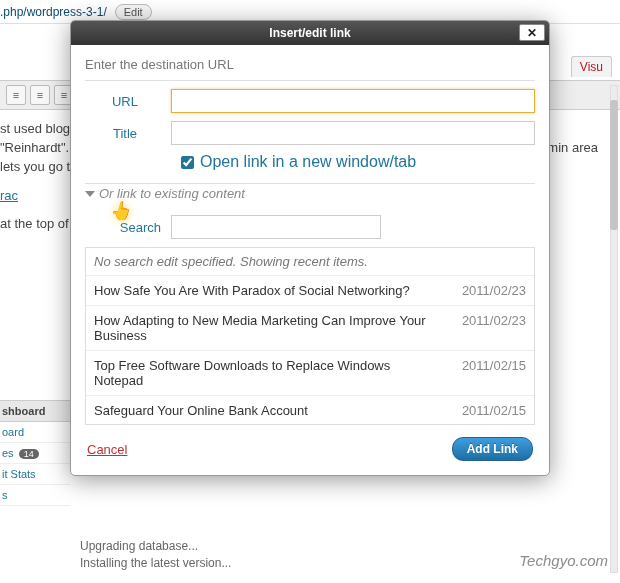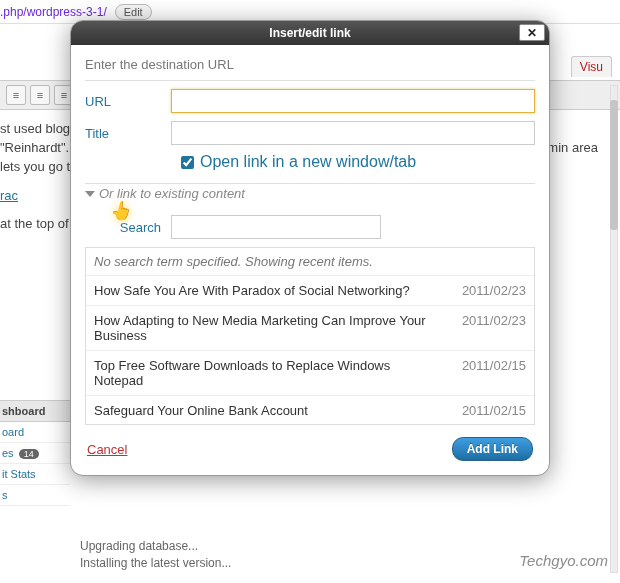--- a/index.html
+++ b/index.html
@@ -20,21 +20,21 @@
     background: #fff;
   }
   .bg .urlbar {
     background: #fff;
     border-bottom: 1px solid #dfdfdf;
     height: 24px;
     padding-left: 0;
     display:flex; align-items:center;
     font-size:12px; color:#555;
   }
-  .bg .urlbar .crumb { padding: 0 4px 0 0; color:#6d28d9; }
+  .bg .urlbar .crumb { padding: 0 4px 0 0; color:#0c4a6e; }
   .bg .urlbar .editbtn {
     border:1px solid #bbb; border-radius:10px;
     padding:1px 8px; background:#f5f5f5; font-size:11px; margin-left:4px;
   }
   .bg .tabs { position:absolute; right:8px; top:60px; }
   .bg .tabs .tab {
     border:1px solid #ccc; border-bottom:none;
     background:#f3f3f3; padding:3px 8px; font-size:12px; color:#b91c1c;
     border-radius:3px 3px 0 0;
   }
@@ -95,21 +95,21 @@
     background:#c5c5c5; border-radius:3px;
   }
 
   
   .modal {
     position:absolute;
     left:70px; top:20px;
     width:480px;
     background:#fff;
     border:1px solid #999;
-    border-radius:13px;
+    border-radius:5px;
     box-shadow:0 4px 25px rgba(0,0,0,0.4);
     overflow:hidden;
   }
   .modal .titlebar {
     background:#444;
     background:linear-gradient(#555,#333);
     color:#fff;
     height:24px;
     display:flex; align-items:center; justify-content:center;
     font-size:12px; font-weight:bold;
@@ -123,21 +123,21 @@
     font-weight:bold; font-size:12px; color:#222;
     border-radius:2px; cursor:pointer;
   }
   .modal .body { padding:10px 14px 12px 14px; }
   .modal .intro {
     color:#777; font-size:13px;
     border-bottom:1px solid #dfdfdf; padding:2px 0 8px 0; margin-bottom:8px;
   }
   .formrow { display:flex; align-items:center; margin:8px 0; }
   .formrow label {
-    width:86px; text-align:left; padding-right:6px;
+    width:86px; text-align:center; padding-right:6px;
     color:#21759b; font-size:13px;
   }
   .formrow input[type=text] {
     flex:1;
     border:1px solid #ccc; height:24px;
     padding:2px 6px; font-size:13px;
   }
   .formrow.url input[type=text] {
     border:1px solid #e0b23d;
     box-shadow:0 0 3px rgba(224,178,61,0.6);
@@ -294,21 +294,21 @@
       <span>Or link to existing content</span>
       <span class="cursor">👆</span>
     </div>
 
     <div class="searchrow">
       <label>Search</label>
       <input type="text" value="" style="">
     </div>
 
     <div class="results">
-      <div class="hint">No search term specified. Showing recent items.</div>
+      <div class="hint">No search edit specified. Showing recent items.</div>
       <div class="row">
         <span class="ttl">How Safe You Are With Paradox of Social Networking?</span>
         <span class="dt">2011/02/23</span>
       </div>
       <div class="row">
         <span class="ttl">How Adapting to New Media Marketing Can Improve Your Business</span>
         <span class="dt">2011/02/23</span>
       </div>
       <div class="row">
         <span class="ttl">Top Free Software Downloads to Replace Windows Notepad</span>

